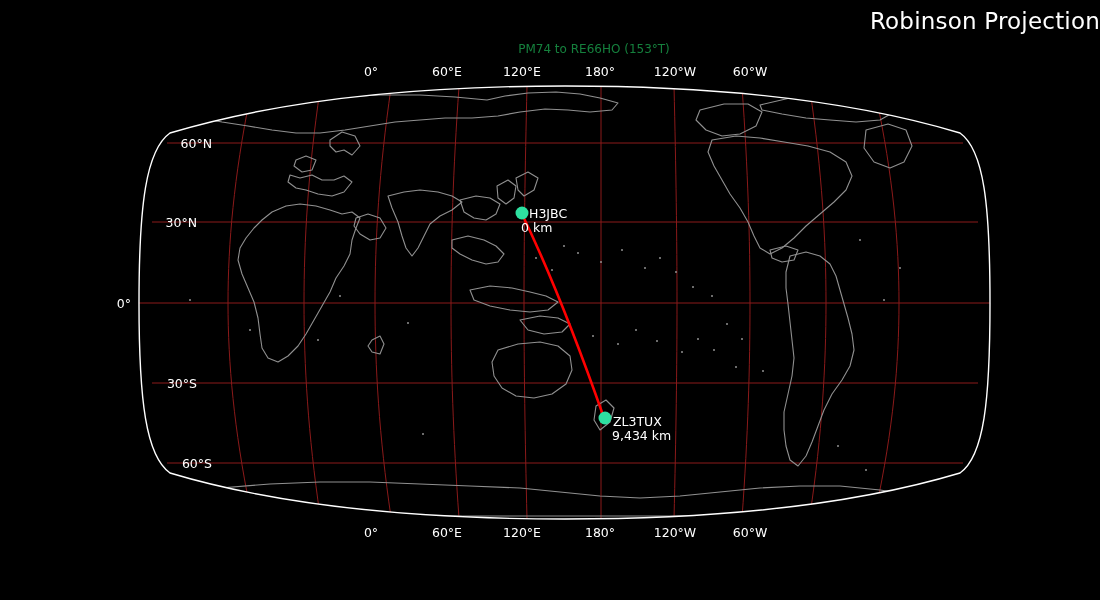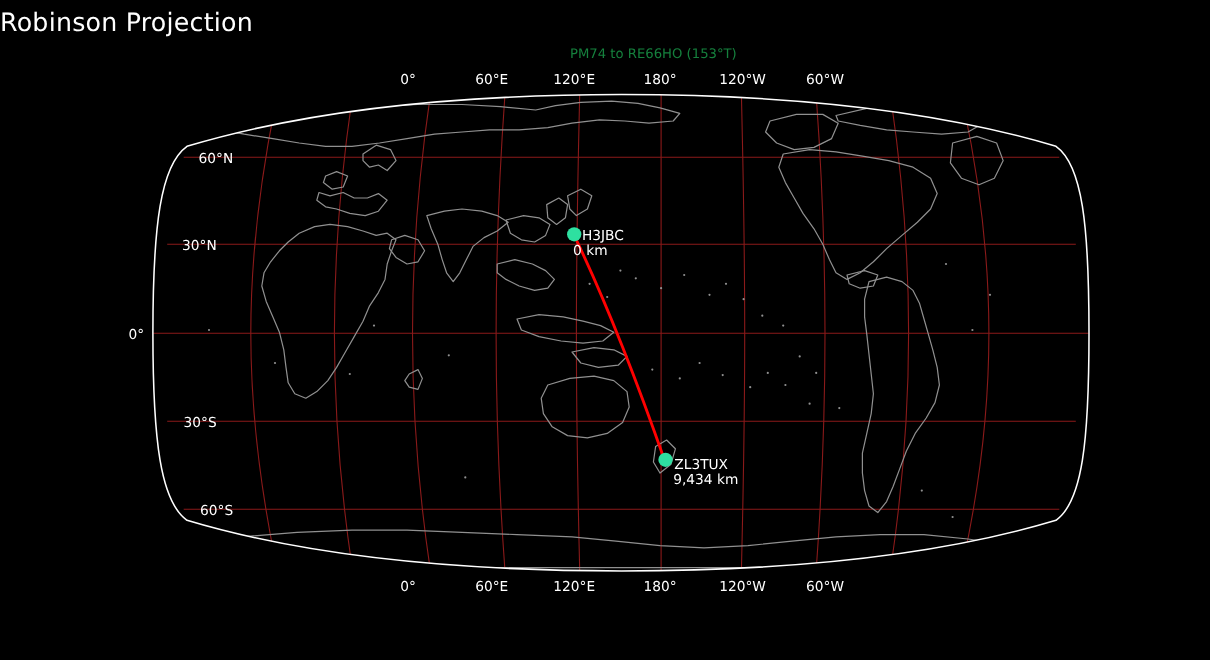--- a/index.html
+++ b/index.html
@@ -13,21 +13,21 @@
     height: 600px;
     background: #000000;
     overflow: hidden;
     font-family: "DejaVu Sans", sans-serif;
   }
   .title {
     position: absolute;
     left: 0;
     top: 8px;
     width: 1100px;
-    text-align: left;
+    text-align: right;
     color: #ffffff;
     font-size: 23px;
     font-weight: 400;
     letter-spacing: 0.2px;
   }
   .subtitle {
     position: absolute;
     left: 0;
     top: 42px;
     width: 1100px;

